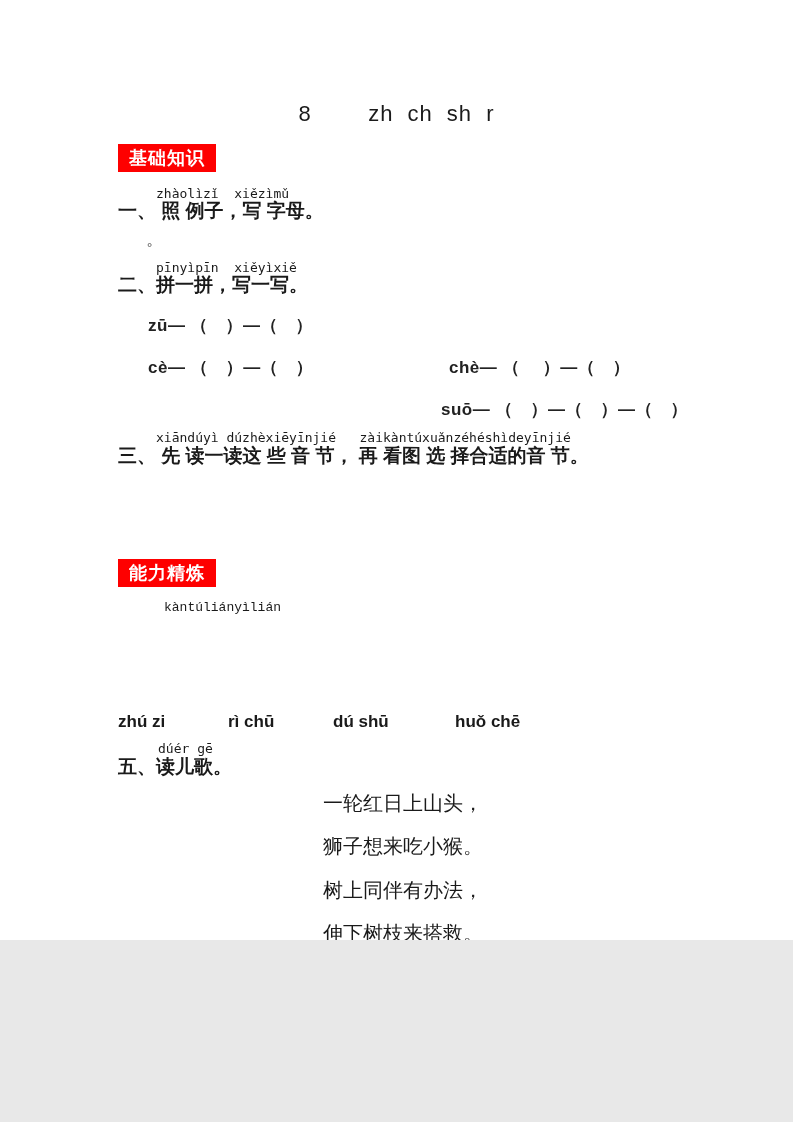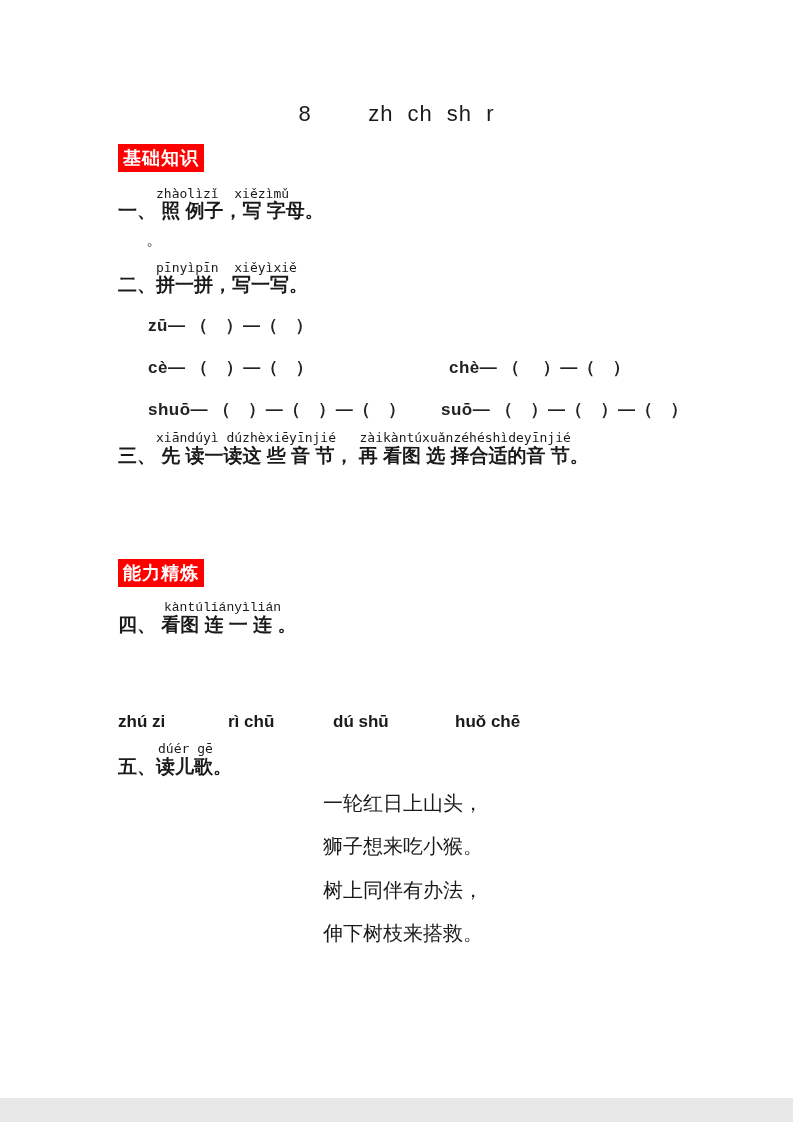--- a/index.html
+++ b/index.html
@@ -1,19 +1,19 @@
 <!DOCTYPE html>
 <html><head>
 <meta charset="utf-8">
 <style>
   html, body { margin: 0; padding: 0; background: #e8e8e8; }
   .page {
     position: relative;
     width: 793px;
-    height: 1098px;
+    height: 940px;
     margin: 0 auto;
     background: #ffffff;
     font-family: "Liberation Sans", sans-serif;
     color: #111111;
     overflow: hidden;
   }
   .title {
     position: absolute;
     left: 0; right: 0; top: 101px;
     text-align: center;
@@ -23,21 +23,21 @@
     white-space: pre;
     color: #1a1a1a;
   }
   .badge {
     position: absolute;
     left: 118px;
     background: #fe0000;
     color: #ffffff;
     font-size: 18px;
     font-weight: bold;
-    padding: 3px 5px;
+    padding: 3px 11px;
     letter-spacing: 1px;
     line-height: 22px;
   }
   .badge.b1 { top: 144px; }
   .badge.b2 { top: 559px; }
   .pinyin {
     position: absolute;
     font-family: "DejaVu Sans Mono", monospace;
     font-size: 13px;
     line-height: 13px;
@@ -97,30 +97,28 @@
   <div class="pinyin" style="left:156px; top:187px;">zhàolìzǐ  xiězìmǔ</div>
   <div class="hanzi-line" style="top:199px;"><span>一、</span><span> 照 例子，写 字母。</span></div>
   <div class="stray-period">。</div>
 
   <div class="pinyin" style="left:156px; top:261px;">pīnyìpīn  xiěyìxiě</div>
   <div class="hanzi-line" style="top:273px;text-align:right;"><span>二、</span><span>拼一拼，写一写。</span></div>
 
   <div class="blend-item" style="left:148px; top:314px;">zū— （　）—（　）</div>
   <div class="blend-item" style="left:148px; top:356px;">cè— （　）—（　）</div>
   <div class="blend-item" style="left:449px; top:356px;">chè— （　 ）—（　）</div>
-  <div class="blend-item" style="left:148px; top:398px;">shuō— （　）—（　）—（　）</div>
   <div class="blend-item" style="left:441px; top:398px;">suō— （　）—（　）—（　）</div>
 
   <div class="pinyin" style="left:156px; top:431px;">xiāndúyì dúzhèxiēyīnjié   zàikàntúxuǎnzéhéshìdeyīnjié</div>
   <div class="hanzi-line" style="top:444px;"><span>三、</span><span> 先 读一读这 些 音 节， 再 看图 选 择合适的音 节。</span></div>
 
   <div class="badge b2">能力精炼</div>
 
   <div class="pinyin" style="left:164px; top:601px;font-family:Liberation Mono, monospace;">kàntúliányìlián</div>
-  <div class="hanzi-line" style="top:613px;"><span>四、</span><span> 看图 连 一 连 。</span></div>
 
   <div class="word-item" style="left:118px;">zhú zi</div>
   <div class="word-item" style="left:228px;">rì chū</div>
   <div class="word-item" style="left:333px;text-align:right;">dú shū</div>
   <div class="word-item" style="left:455px;text-align:right;">huǒ chē</div>
 
   <div class="pinyin" style="left:158px; top:742px;">dúér gē</div>
   <div class="hanzi-line" style="top:755px;"><span>五、</span><span>读儿歌。</span></div>
 
   <div class="poem-line" style="top:790px;">一轮红日上山头，</div>

